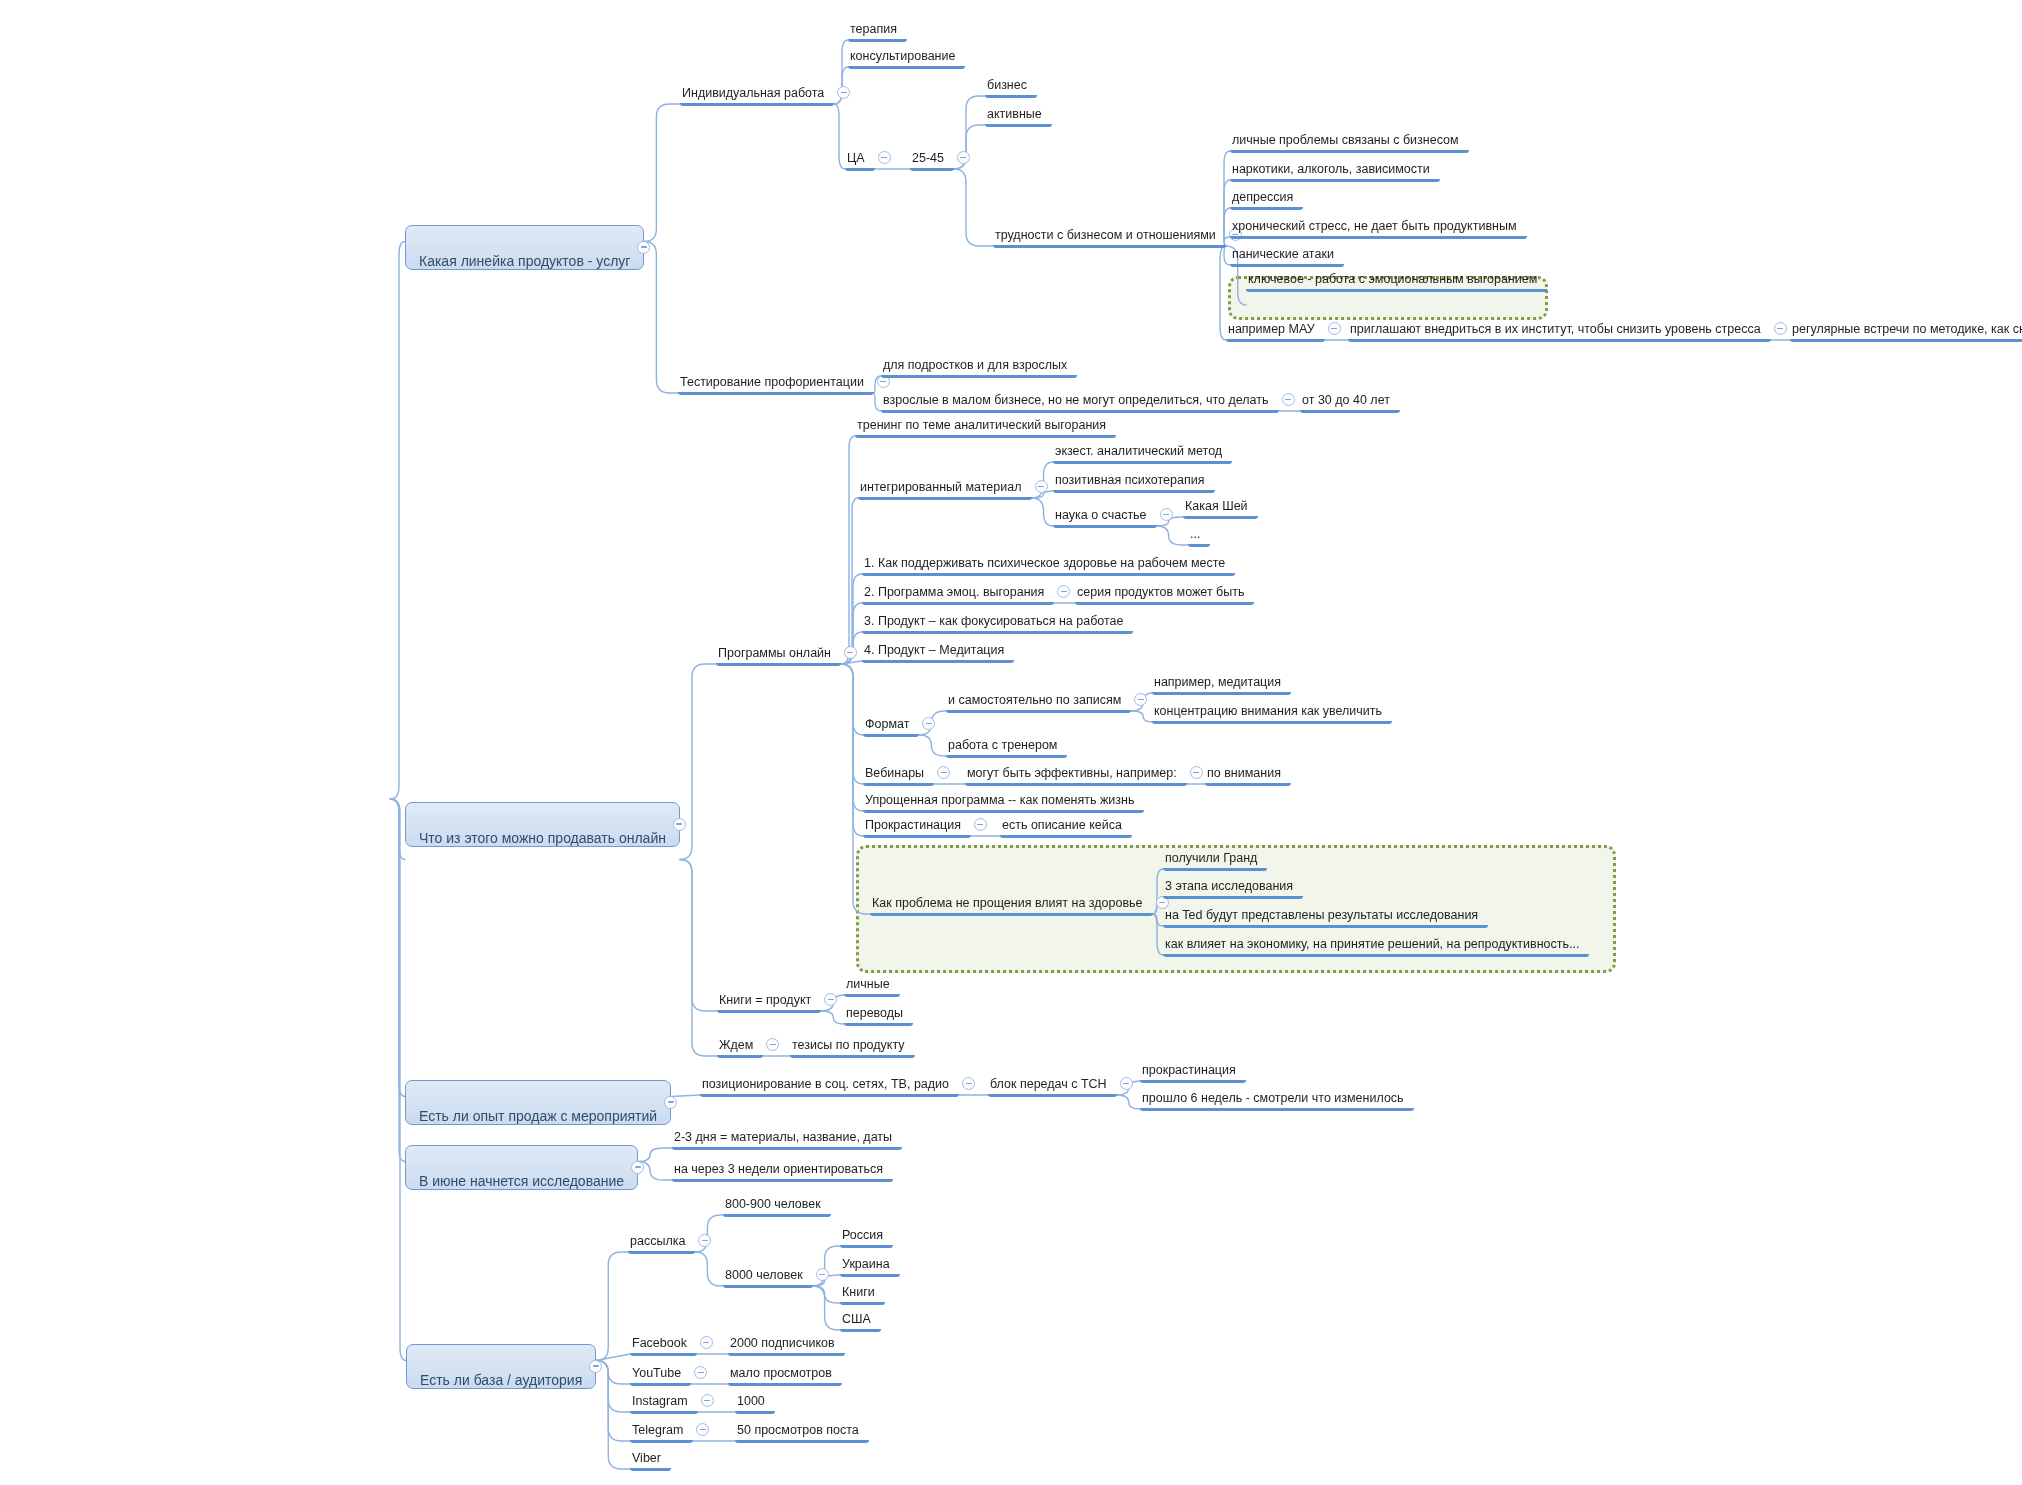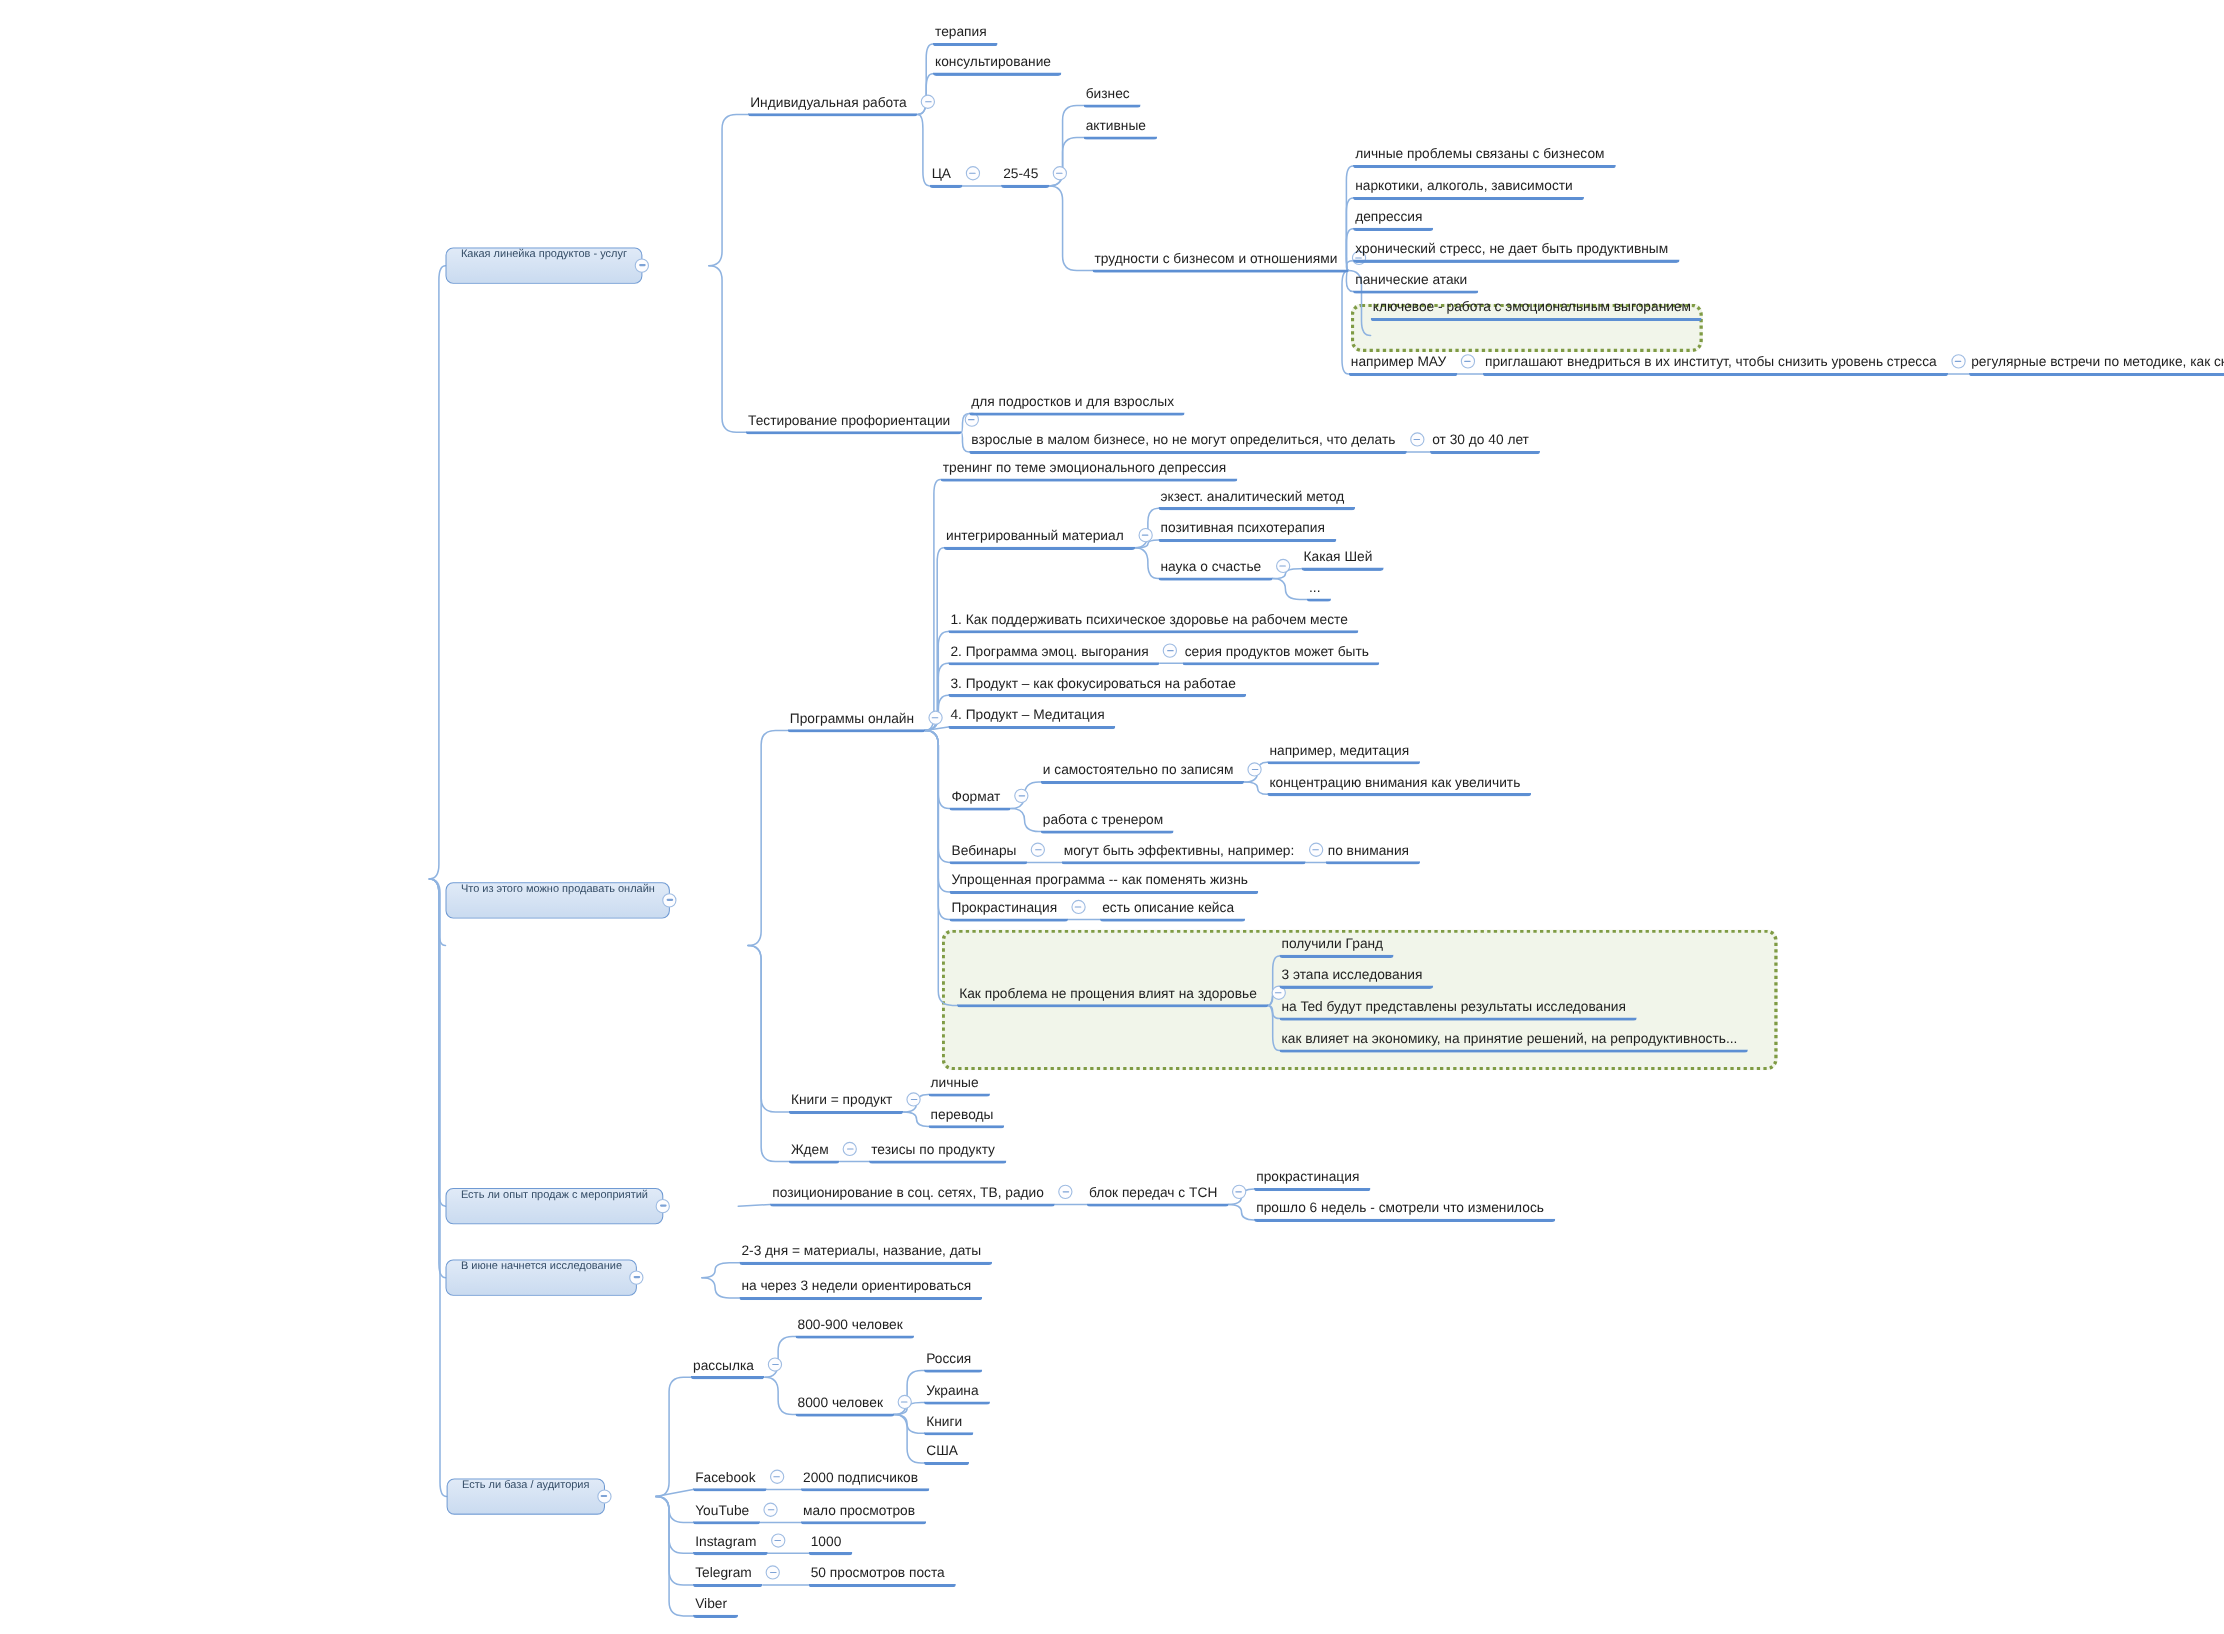--- a/index.html
+++ b/index.html
@@ -18,22 +18,22 @@
 
   .node{position:absolute;z-index:2;white-space:nowrap;}
   .node.line{
     font-size:12.5px;line-height:16px;color:#1f1f1f;
     padding:1px 10px 2px 2px;
     border-bottom:3.5px solid #5d8fd3;border-radius:0 0 3px 3px;
   }
   .node.boxnode{
     background:linear-gradient(#e0eaf7,#cadbf0);
     border:1.7px solid #6f9ad3;border-radius:7px;
-    height:33px;box-sizing:border-box;display:flex;align-items:flex-start;
-    padding:0 13px;font-size:10px;color:#344c66;
+    height:45px;box-sizing:border-box;display:flex;align-items:flex-end;
+    padding:0 13px;font-size:14px;color:#344c66;
   }
   .node.root{
     background:#dde6f2;border:4.5px solid #6f9ad3;border-radius:12px;
     box-shadow:inset 0 0 0 2.5px #eef3fa;
     height:58px;padding:0 20px;display:flex;align-items:center;gap:8px;
     font-size:21px;font-weight:bold;color:#2a5287;
   }
   .lbl{display:inline-block;}
 
   .micon{
@@ -179,21 +179,21 @@
   <div class="node line" id="n_kluch" style="left:1246px;top:270px"><span class="lbl">ключевое - работа с эмоциональным выгоранием</span></div>
   <div class="node line" id="n_mau" style="left:1226px;top:320px"><span class="lbl">например МАУ</span><span class="micon"></span></div>
   <div class="node line" id="n_prig" style="left:1348px;top:320px"><span class="lbl">приглашают внедриться в их институт, чтобы снизить уровень стресса</span><span class="micon"></span></div>
   <div class="node line" id="n_reg" style="left:1790px;top:320px"><span class="lbl">регулярные встречи по методике, как снижать стресс</span></div>
   <div class="node line" id="n_test" style="left:678px;top:373px"><span class="lbl">Тестирование профориентации</span><span class="micon"></span></div>
   <div class="node line" id="n_podr" style="left:881px;top:356px"><span class="lbl">для подростков и для взрослых</span></div>
   <div class="node line" id="n_vzros" style="left:881px;top:391px"><span class="lbl">взрослые в малом бизнесе, но не могут определиться, что делать</span><span class="micon"></span></div>
   <div class="node line" id="n_3040" style="left:1300px;top:391px"><span class="lbl">от 30 до 40 лет</span></div>
 
   <div class="node line" id="n_prog" style="left:716px;top:644px"><span class="lbl">Программы онлайн</span><span class="micon"></span></div>
-  <div class="node line" id="n_trening" style="left:855px;top:416px"><span class="lbl">тренинг по теме эмоционального депрессия</span></div>
+  <div class="node line" id="n_trening" style="left:855px;top:416px"><span class="lbl">тренинг по теме аналитический выгорания</span></div>
   <div class="node line" id="n_integr" style="left:858px;top:478px"><span class="lbl">интегрированный материал</span><span class="micon"></span></div>
   <div class="node line" id="n_ekzest" style="left:1053px;top:442px"><span class="lbl">экзест. аналитический метод</span></div>
   <div class="node line" id="n_pozit" style="left:1053px;top:471px"><span class="lbl">позитивная психотерапия</span></div>
   <div class="node line" id="n_nauka" style="left:1053px;top:506px"><span class="lbl">наука о счастье</span><span class="micon"></span></div>
   <div class="node line" id="n_toni" style="left:1183px;top:497px"><span class="lbl">Какая Шей</span></div>
   <div class="node line" id="n_dots" style="left:1188px;top:525px"><span class="lbl">...</span></div>
   <div class="node line" id="n_1" style="left:862px;top:554px"><span class="lbl">1. Как поддерживать психическое здоровье на рабочем месте</span></div>
   <div class="node line" id="n_2" style="left:862px;top:583px"><span class="lbl">2. Программа эмоц. выгорания</span><span class="micon"></span></div>
   <div class="node line" id="n_seriya" style="left:1075px;top:583px"><span class="lbl">серия продуктов может быть</span></div>
   <div class="node line" id="n_3" style="left:862px;top:612px"><span class="lbl">3. Продукт – как фокусироваться на работае</span></div>

